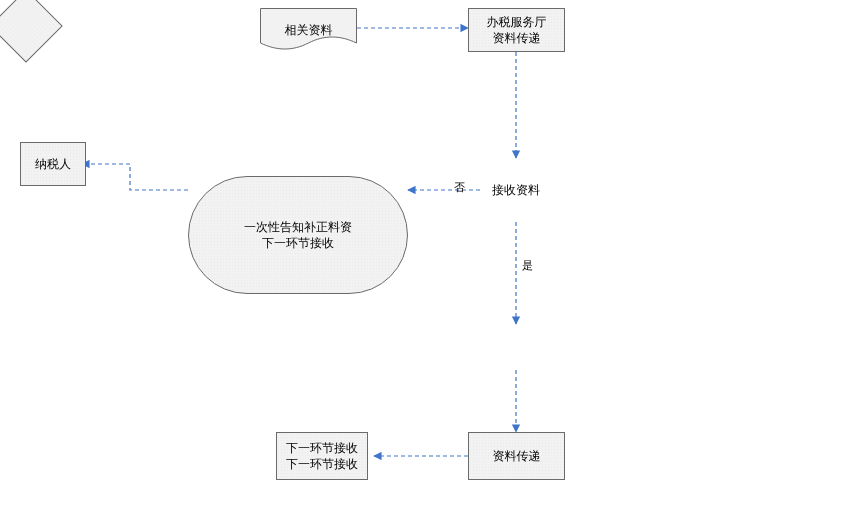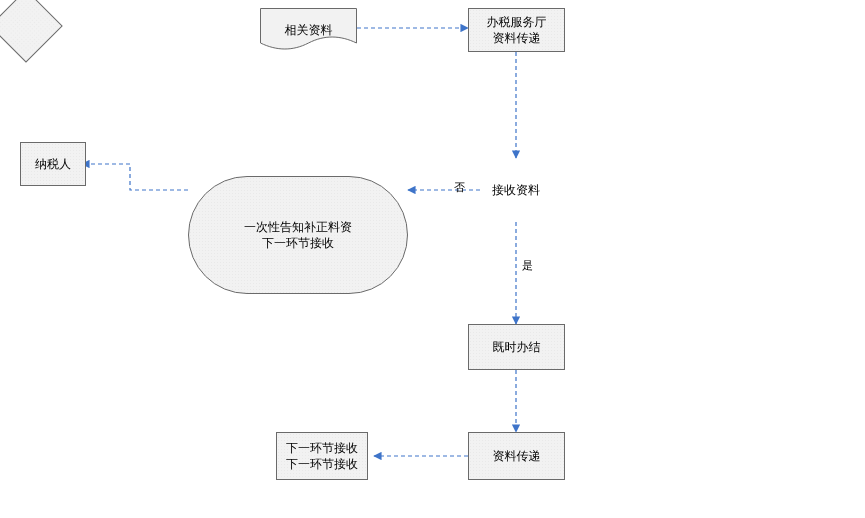--- a/index.html
+++ b/index.html
@@ -138,23 +138,20 @@
     <div>
       <div>一次性告知补正料资</div>
       <div>下一环节接收</div>
     </div>
   </div>
 
   <div class="node rect" style="left:20px; top:142px; width:66px; height:44px;">
     <span>纳税人</span>
   </div>
 
-  <div class="node rect" style="left:468px; top:324px; width:97px; height:46px;">
-    <span>既时办结</span>
-  </div>
 
   <div class="node rect" style="left:468px; top:432px; width:97px; height:48px;">
     <span>资料传递</span>
   </div>
 
   <div class="node rect" style="left:276px; top:432px; width:92px; height:48px;">
     <div>
       <div>下一环节接收</div>
       <div>下一环节接收</div>
     </div>

